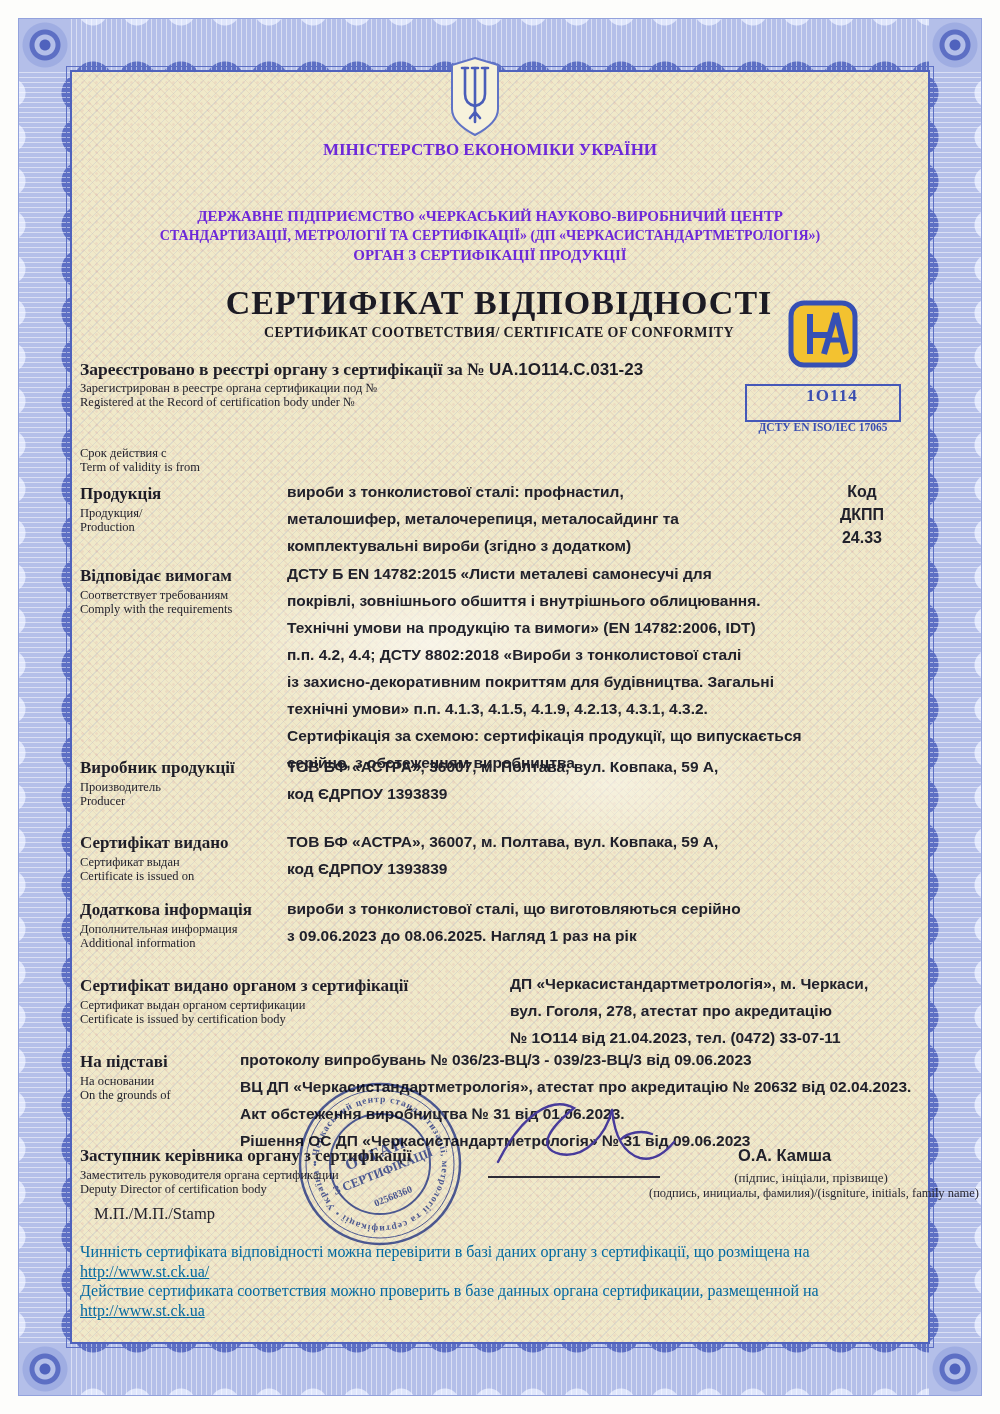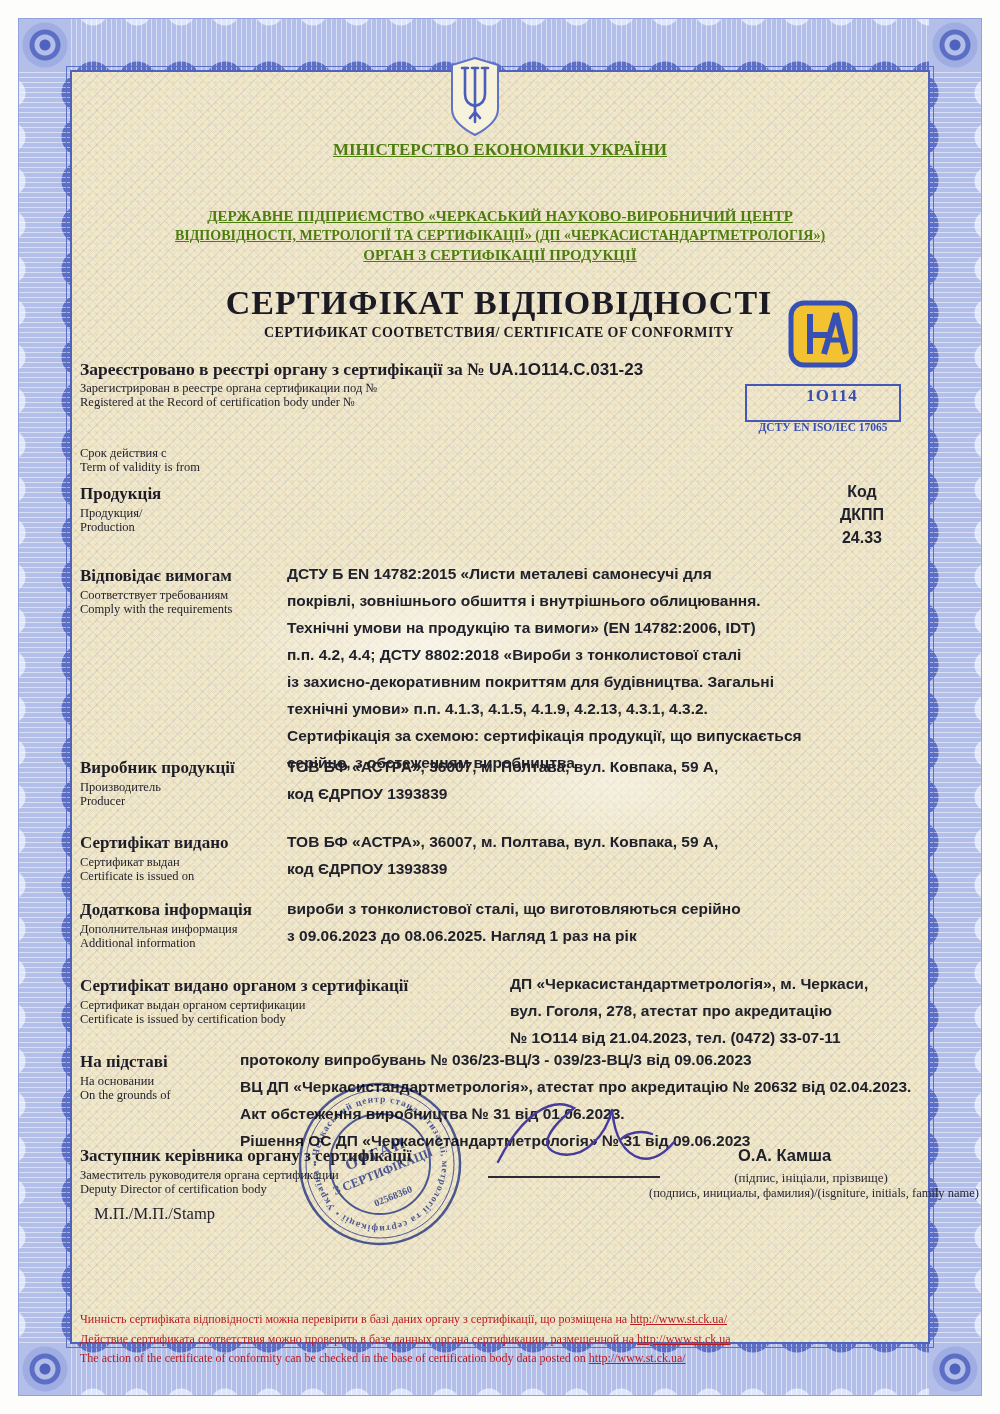--- a/index.html
+++ b/index.html
@@ -44,21 +44,21 @@
     background-image:
       radial-gradient(ellipse 280px 130px at 42% 45%, rgba(250,247,238,.85), rgba(250,247,238,0) 72%),
       radial-gradient(ellipse 230px 110px at 63% 56%, rgba(250,247,238,.6), rgba(250,247,238,0) 70%),
       radial-gradient(circle, rgba(208,122,142,.13) 0 1px, rgba(0,0,0,0) 1.6px),
       repeating-linear-gradient(45deg, rgba(196,140,140,.13) 0 1px, rgba(0,0,0,0) 1px 6px),
       repeating-linear-gradient(-45deg, rgba(110,130,205,.14) 0 1px, rgba(0,0,0,0) 1px 6px);
     background-size:auto,auto,7px 7px,auto,auto;}
 
   
   .serifb{font-family:"Liberation Serif","DejaVu Serif",serif;font-weight:bold;}
-  .hdr{left:80px;width:840px;text-align:center;color:#4d7c0f;text-decoration:underline;}
+  .hdr{left:70px;width:840px;text-align:center;color:#6d28d9;}
   .hdr .h1{font-size:17px;font-weight:bold;margin-bottom:3px;}
   .hdr .h2{font-size:15px;font-weight:bold;margin-bottom:3px;margin-top:48px;}
   .hdr .h3{font-size:14px;font-weight:bold;margin-bottom:3px;}
   .hdr .h4{font-size:15px;font-weight:bold;}
   .title{left:85px;width:828px;text-align:center;}
   .title .t1{font-size:34px;font-weight:bold;letter-spacing:1px;color:#1c1b24;}
   .title .t2{font-size:14px;font-weight:bold;letter-spacing:.4px;margin-top:3px;color:#1c1b24;}
   .sub{font-size:12.5px;line-height:14px;color:#24232d;}
   .lab .l1{font-size:17px;font-weight:bold;line-height:20px;margin-bottom:2px;}
   .val{font-family:"Liberation Sans","DejaVu Sans",sans-serif;font-weight:bold;font-size:15.5px;
@@ -68,21 +68,21 @@
   .valmain{font-family:"Liberation Sans","DejaVu Sans",sans-serif;font-size:17px;font-weight:bold;line-height:22px;color:#21212b;}
   .codebox{left:824px;top:480px;width:76px;text-align:center;font-family:"Liberation Sans","DejaVu Sans",sans-serif;
        font-weight:bold;font-size:16px;line-height:23px;color:#21212b;}
   .accbox{left:745px;top:384px;width:152px;height:34px;border:2px solid #4558b8;text-align:center;color:#3a4eb0;}
   .accbox .a1{font-size:17px;font-weight:bold;letter-spacing:1px;line-height:18px;margin-top:1px;padding-left:18px;}
   .accbox .a2{font-size:11.5px;font-weight:bold;line-height:13px;margin-top:16px;}
   .mp{font-size:16.5px;color:#24232d;}
   .sigline{left:488px;top:1176px;width:172px;border-top:2px solid #2c2b35;}
   .signame{left:738px;top:1146px;font-family:"Liberation Sans","DejaVu Sans",sans-serif;font-weight:bold;font-size:16.5px;color:#21212b;}
   .sigcap{text-align:center;font-size:13px;color:#2a2933;}
-  .footer{left:80px;top:1310px;width:856px;font-size:12px;line-height:19.5px;color:#b91c1c;}
+  .footer{left:80px;top:1242px;width:856px;font-size:16px;line-height:19.5px;color:#0369a1;}
   .footer a{color:inherit;text-decoration:underline;cursor:pointer;}
   .stamp{mix-blend-mode:multiply;opacity:.92;}
 </style>
 </head>
 <body>
 
 <div class="page">
 
   <div class="band">
     <div class="edge edge-t"></div>
@@ -103,21 +103,21 @@
       <path d="M16 12 V38 Q16 48 26 50"></path>
       <path d="M36 12 V38 Q36 48 26 50"></path>
       <path d="M26 56 L21 62 M26 56 L31 62 M26 56 V66"></path>
       <path d="M13 12 H19 M23 12 H29 M33 12 H39"></path>
     </g>
   </svg>
 
   <div class="abs hdr" style="top:140px">
     <div class="h1">МІНІСТЕРСТВО ЕКОНОМІКИ УКРАЇНИ</div>
     <div class="h2">ДЕРЖАВНЕ ПІДПРИЄМСТВО «ЧЕРКАСЬКИЙ НАУКОВО-ВИРОБНИЧИЙ ЦЕНТР</div>
-    <div class="h3">ВІДПОВІДНОСТІ, МЕТРОЛОГІЇ ТА СЕРТИФІКАЦІЇ» (ДП «ЧЕРКАСИСТАНДАРТМЕТРОЛОГІЯ»)</div>
+    <div class="h3">СТАНДАРТИЗАЦІЇ, МЕТРОЛОГІЇ ТА СЕРТИФІКАЦІЇ» (ДП «ЧЕРКАСИСТАНДАРТМЕТРОЛОГІЯ»)</div>
     <div class="h4">ОРГАН З СЕРТИФІКАЦІЇ ПРОДУКЦІЇ</div>
   </div>
 
   <div class="abs title" style="top:284px">
     <div class="t1">СЕРТИФІКАТ ВІДПОВІДНОСТІ</div>
     <div class="t2">СЕРТИФИКАТ СООТВЕТСТВИЯ/ CERTIFICATE OF CONFORMITY</div>
   </div>
 
   <svg class="abs" style="left:787px;top:299px" width="72" height="70" viewBox="0 0 72 70">
     <rect x="4" y="4" width="64" height="62" rx="13" fill="#f3c230" stroke="#3650b4" stroke-width="5"></rect>
@@ -147,20 +147,21 @@
   <div class="abs" style="left:80px;top:426px">
     <div class="sub" style="margin-top:20px">Срок действия с</div>
     <div class="sub">Term of validity is from</div>
   </div>
 
   <div class="abs lab" style="left:80px;top:484px">
     <div class="l1">Продукція</div>
     <div class="sub">Продукция/</div>
     <div class="sub">Production</div>
   </div>
+  <div class="abs val" style="left:287px;top:478px">вироби з тонколистової сталі: профнастил,<br>металошифер, металочерепиця, металосайдинг та<br>комплектувальні вироби (згідно з додатком)</div>
   <div class="abs codebox">Код<br>ДКПП<br>24.33</div>
 
   <div class="abs lab" style="left:80px;top:566px">
     <div class="l1">Відповідає вимогам</div>
     <div class="sub">Соответствует требованиям</div>
     <div class="sub">Comply with the requirements</div>
   </div>
   <div class="abs val" style="left:287px;top:560px">ДСТУ Б EN 14782:2015 «Листи металеві самонесучі для<br>покрівлі, зовнішнього обшиття і внутрішнього облицювання.<br>Технічні умови на продукцію та вимоги» (EN 14782:2006, IDT)<br>п.п. 4.2, 4.4; ДСТУ 8802:2018 «Вироби з тонколистової сталі<br>із захисно-декоративним покриттям для будівництва. Загальні<br>технічні умови» п.п. 4.1.3, 4.1.5, 4.1.9, 4.2.13, 4.3.1, 4.3.2.<br>Сертифікація за схемою: сертифікація продукції, що випускається<br>серійно, з обстеженням виробництва</div>
 
   <div class="abs lab" style="left:80px;top:758px">
@@ -230,16 +231,15 @@
     </g>
   </svg>
   <div class="abs sigline"></div>
   <div class="abs signame">О.А. Камша</div>
   <div class="abs sigcap" style="left:641px;top:1170px;width:340px">(підпис, ініціали, прізвище)</div>
   <div class="abs sigcap" style="left:628px;top:1186px;width:372px;font-size:12.5px">(подпись, инициалы, фамилия)/(isgniture, initials, family name)</div>
 
   <div class="abs footer">
     <div><span>Чинність сертифіката відповідності можна перевірити в базі даних органу з сертифікації, що розміщена на </span><a>http://www.st.ck.ua/</a></div>
     <div><span>Действие сертификата соответствия можно проверить в базе данных органа сертификации, размещенной на </span><a>http://www.st.ck.ua</a></div>
-    <div><span>The action of the certificate of conformity can be checked in the base of certification body data posted on </span><a>http://www.st.ck.ua/</a></div>
   </div>
 
 </div>
 
 </body></html>

